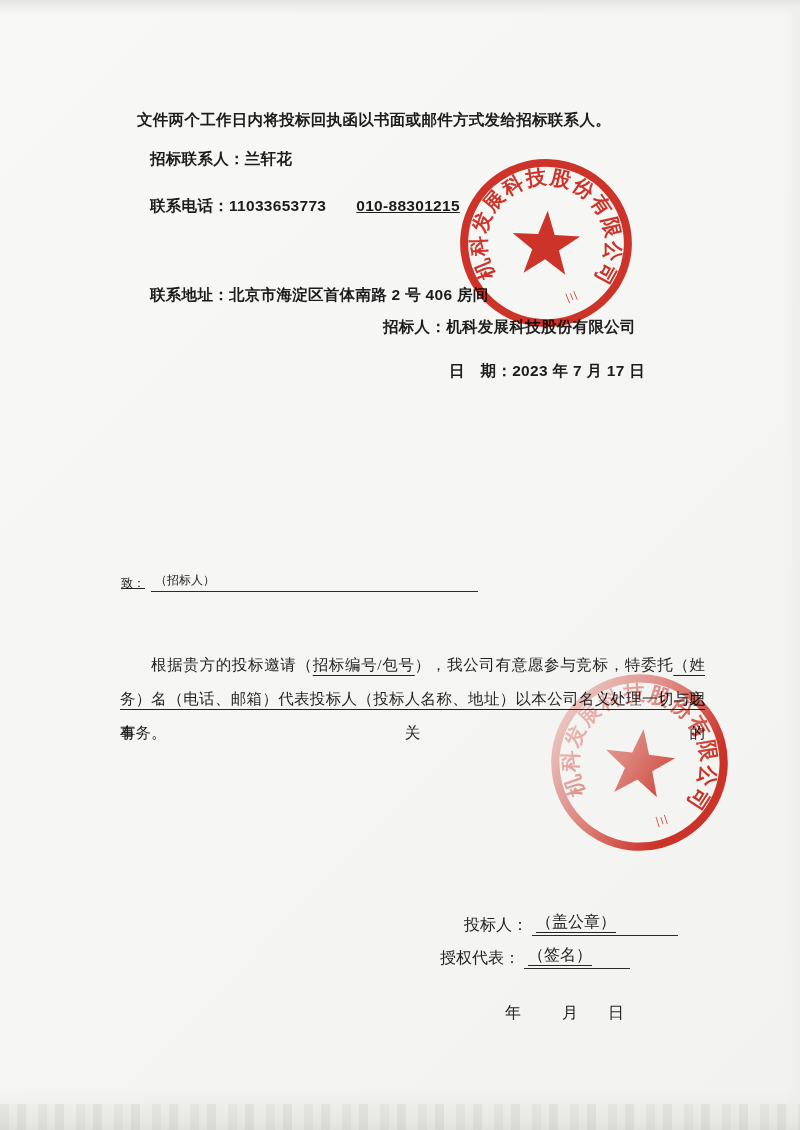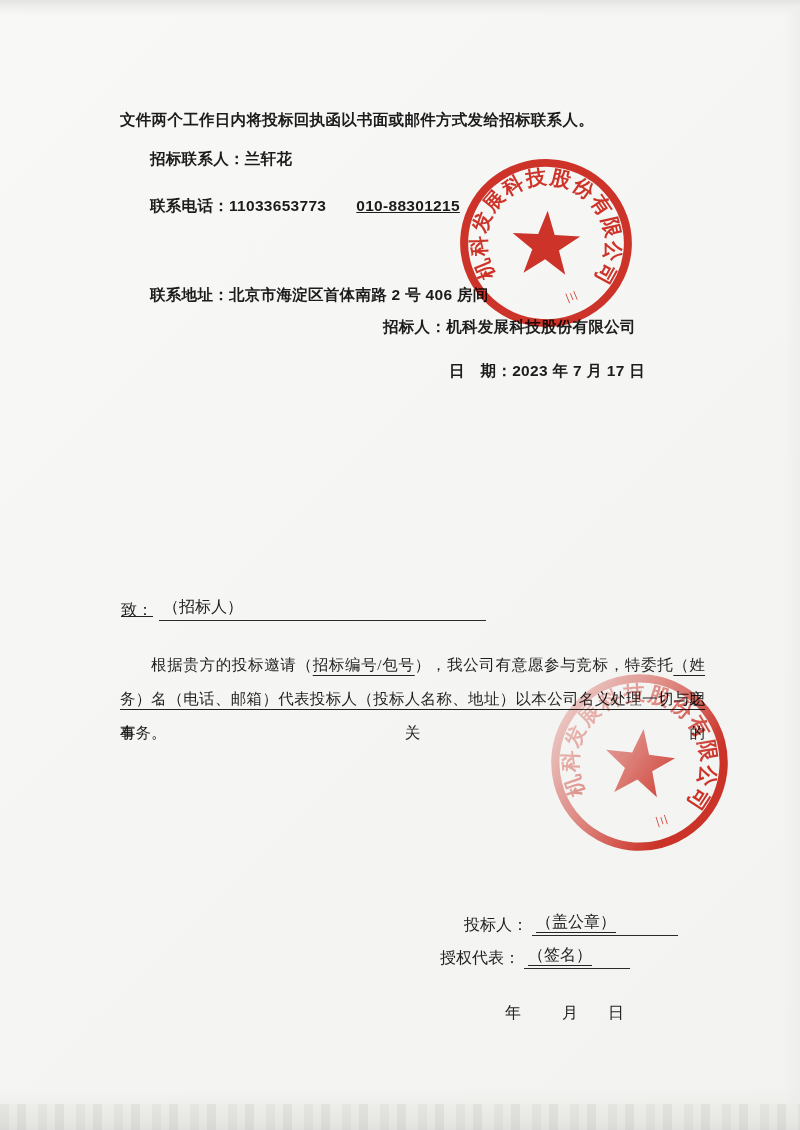--- a/index.html
+++ b/index.html
@@ -25,21 +25,21 @@
   }
   .sans{font-family:"Liberation Sans","DejaVu Sans",sans-serif;font-weight:600;font-size:15.5px;letter-spacing:.3px;}
   .serif{font-family:"Liberation Serif","DejaVu Serif",serif;font-weight:400;font-size:15.5px;color:#222;}
   .abs{position:absolute;white-space:nowrap;}
   .phone2{margin-left:30px;text-decoration:underline;}
   .u-email{border-bottom:1.6px solid #222;padding-bottom:1px;}
   .title{
     position:absolute;left:0;top:513px;width:800px;text-align:center;
     font-weight:700;font-size:21px;letter-spacing:2px;color:#161616;
   }
-  .to-line{left:121px;top:597px;font-size:16px;text-decoration:underline;}
+  .to-line{left:121px;top:572px;font-size:12px;text-decoration:underline;}
   .to-blank{
     display:inline-block;width:323px;border-bottom:1.6px solid #2a2a2a;
     padding:0 0 2px 4px;margin-left:6px;vertical-align:bottom;
   }
   .body-wrap{position:absolute;left:120px;top:648px;width:585px;}
   .body-line{
     font-family:"Liberation Serif","DejaVu Serif",serif;font-size:15.5px;color:#1f1f1f;
     line-height:34px;height:34px;text-align:justify;text-align-last:justify;text-justify:inter-character;
   }
   .body-line.indent{padding-left:31px;}
@@ -55,21 +55,21 @@
   .stamp{position:absolute;mix-blend-mode:multiply;opacity:.94;}
   .stamp svg{display:block;width:100%;height:100%;}
   .stamp-1{left:457px;top:156px;width:178px;height:174px;transform:rotate(3deg);}
   .stamp-2{left:548px;top:671px;width:183px;height:183px;transform:rotate(7deg);}
 </style>
 </head>
 <body>
 
 <div class="page">
 
-  <div class="abs sans" style="left:120px;top:110px;">文件两个工作日内将投标回执函以书面或邮件方式发给招标联系人。</div>
+  <div class="abs sans" style="left:137px;top:110px;">文件两个工作日内将投标回执函以书面或邮件方式发给招标联系人。</div>
 
   <div class="abs sans" style="left:150px;top:149px;">
     <span>招标联系人：</span><span>兰轩花</span>
   </div>
 
   <div class="abs sans" style="left:150px;top:196px;">
     <span>联系电话：</span><span>11033653773</span><span class="phone2">010-88301215</span>
   </div>
 
 

